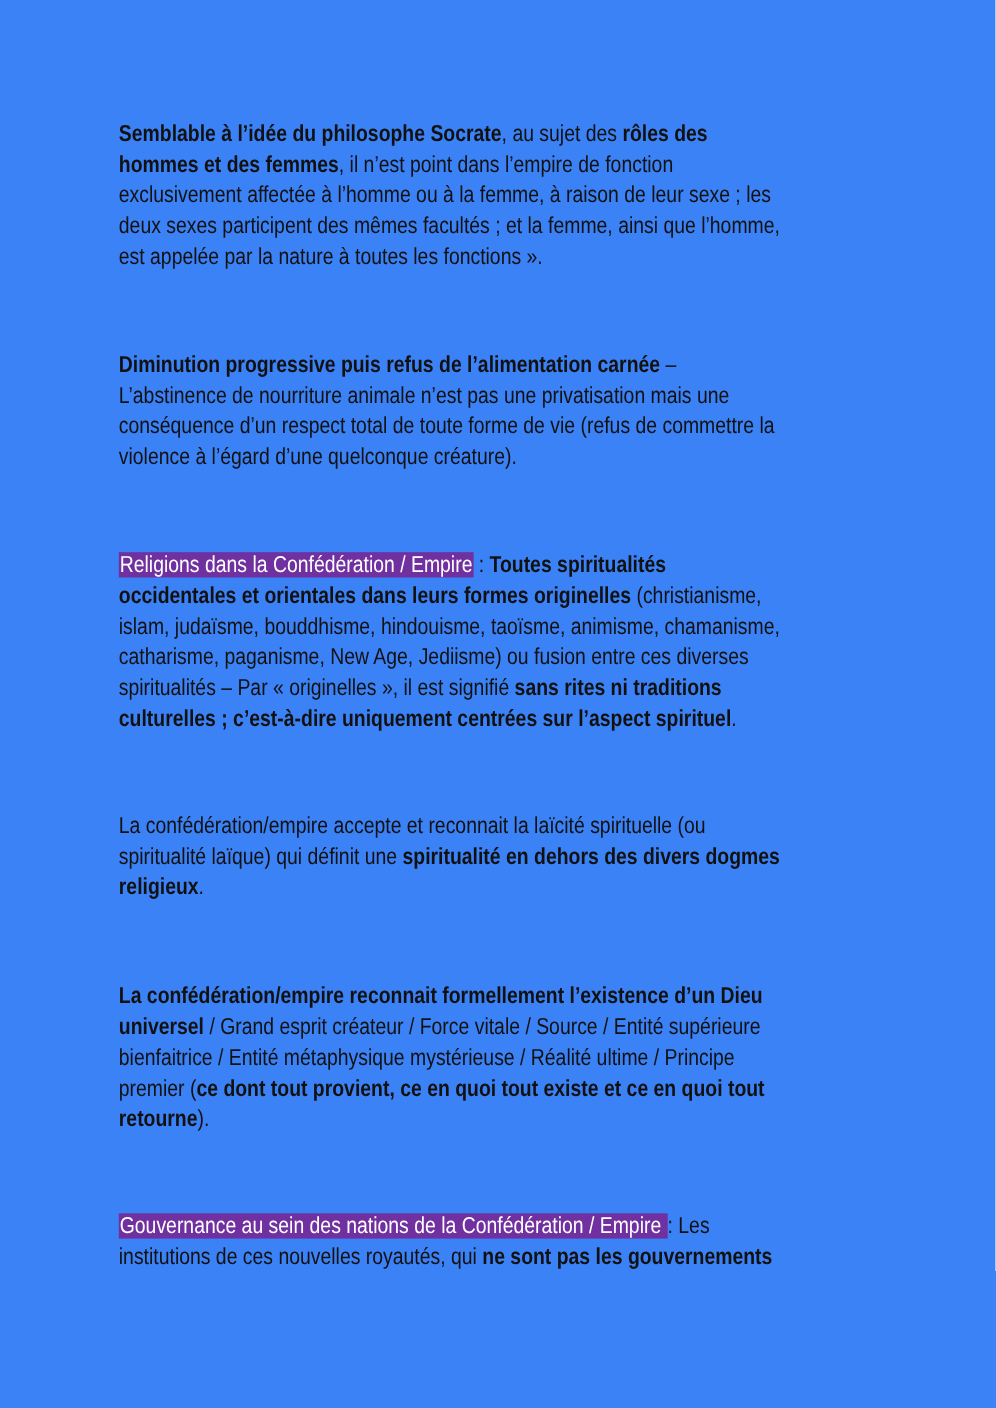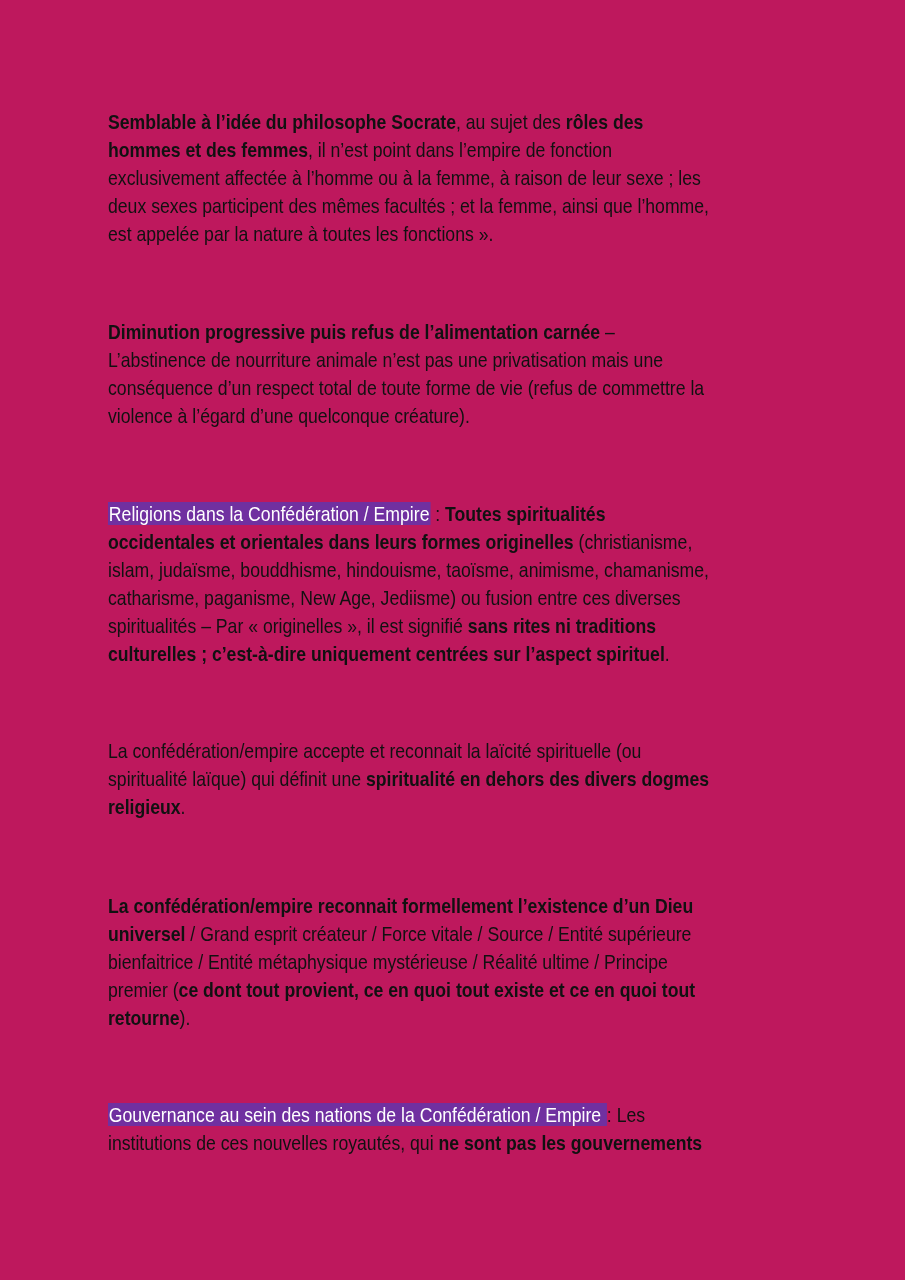--- a/index.html
+++ b/index.html
@@ -1,17 +1,17 @@
 <!DOCTYPE html>
 <html><head>
 <meta charset="utf-8">
 <style>
   html, body { margin: 0; padding: 0; background: #ffffff; }
   body { width: 905px; height: 1280px; position: relative; overflow: hidden; }
-  .page { position: absolute; left: 0; top: 0; width: 905px; height: 1280px; background: #be185d; }
+  .page { position: absolute; left: 0; top: 0; width: 905px; height: 1280px; background: #3b82f6; }
   .para { position: absolute; left: 108px; width: 800px; }
   .line {
     display: block;
     height: 28px;
     line-height: 28px;
     font-family: "Liberation Sans", sans-serif;
     font-size: 21px;
     color: #111111;
     white-space: nowrap;
     transform: scaleX(0.84);

